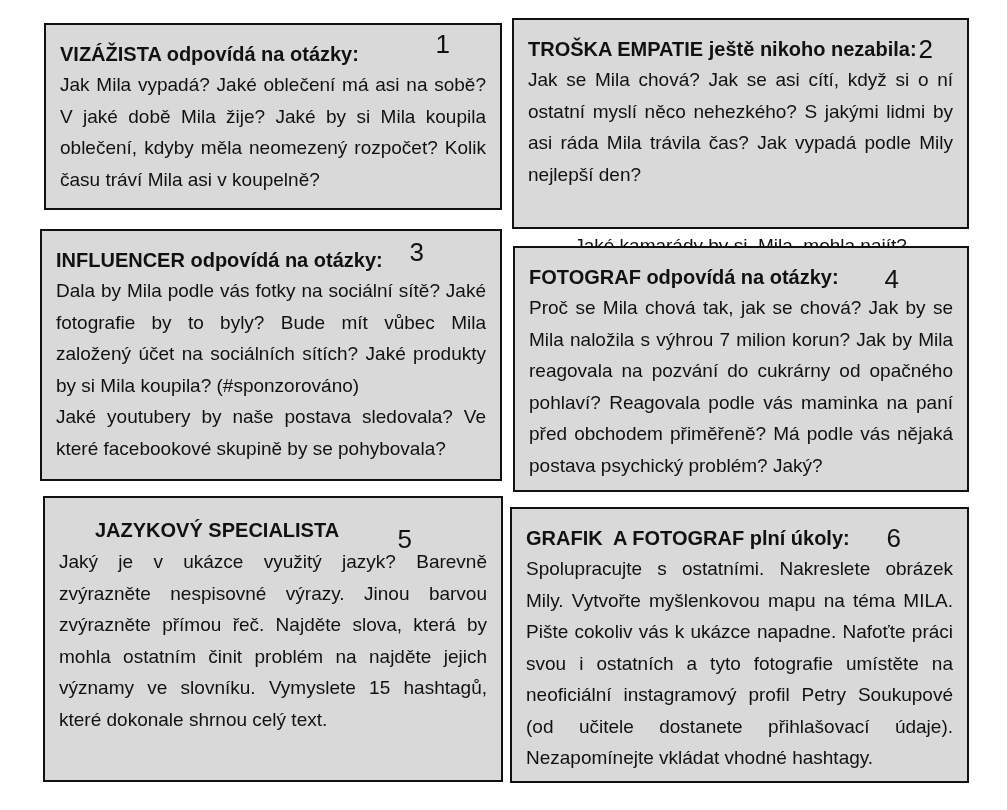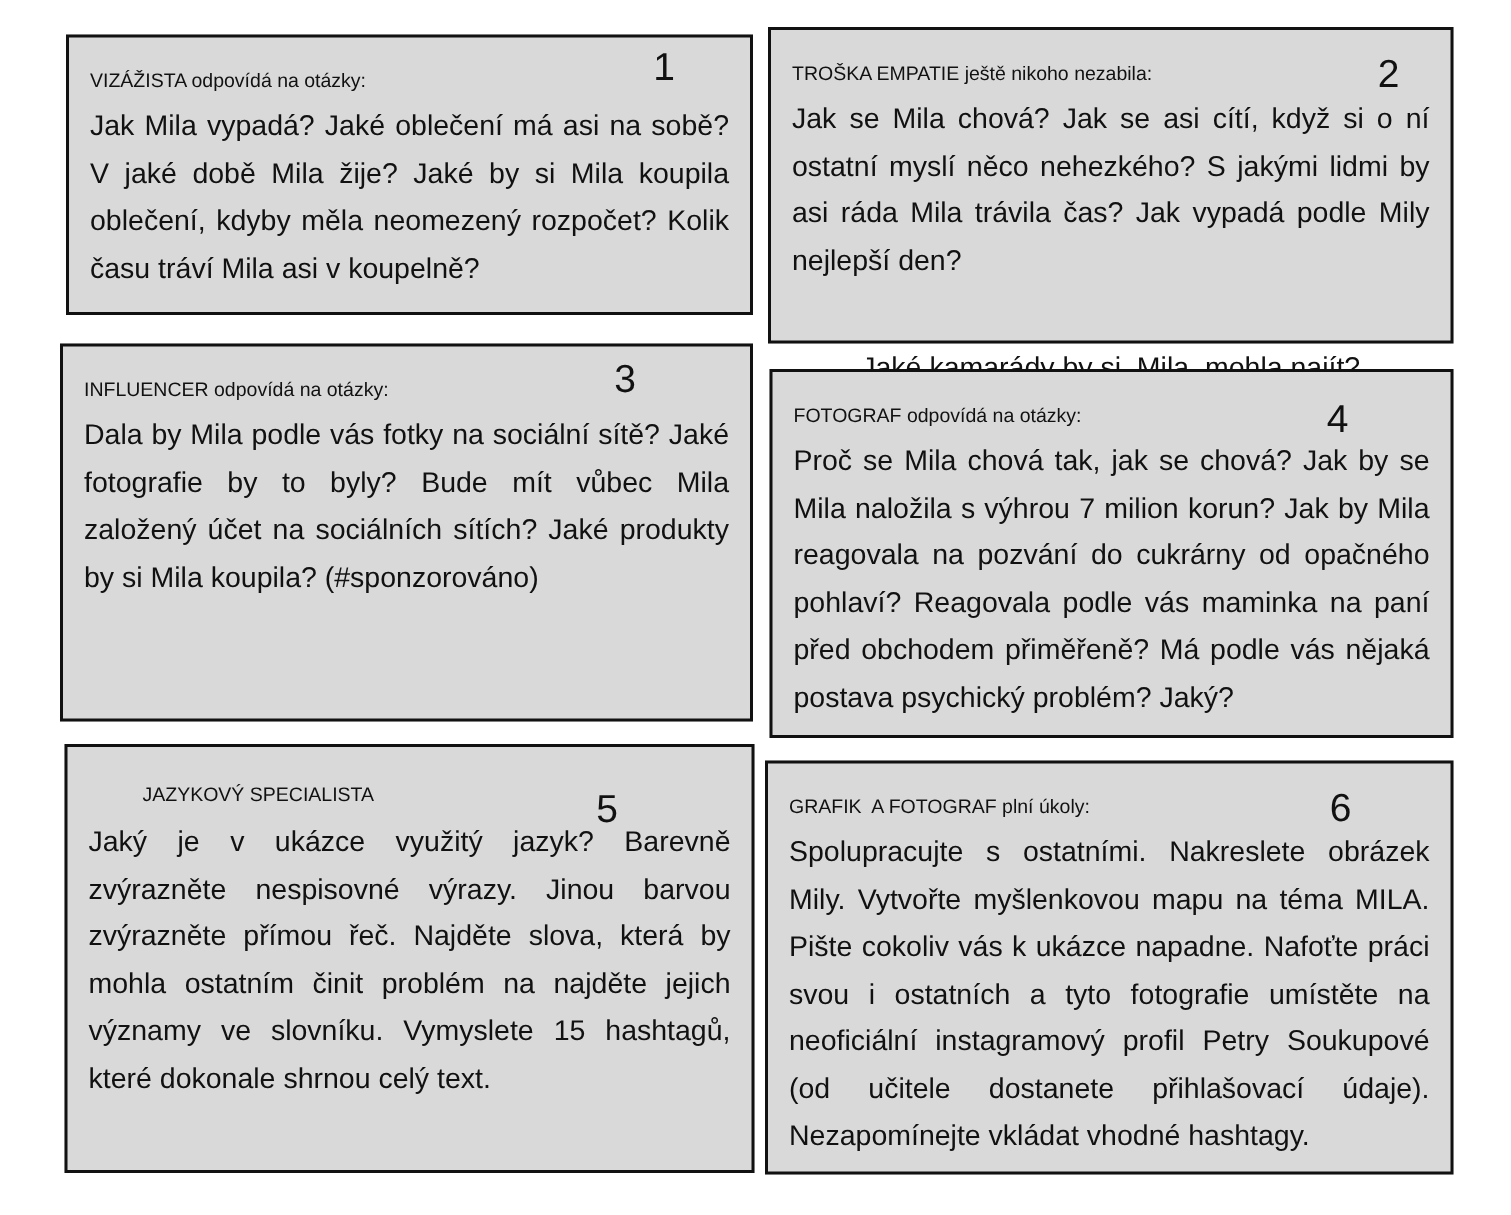--- a/index.html
+++ b/index.html
@@ -1,20 +1,20 @@
 <!DOCTYPE html>
 <html><head>
 <meta charset="utf-8">
 <style>
   html, body { margin:0; padding:0; background:#ffffff; }
   body { width:1007px; height:810px; position:relative; overflow:hidden;
          font-family:"Liberation Sans", "DejaVu Sans", sans-serif; color:#111; }
   .card { position:absolute; box-sizing:border-box; background:#d9d9d9;
           border:2px solid #111; padding:14px 14px 10px 14px; }
-  .title { font-weight:normal; font-size:13px; line-height:30px; margin:0; white-space:nowrap; }
+  .title { font-weight:bold; font-size:20px; line-height:30px; margin:0; white-space:nowrap; }
   .num { position:absolute; font-size:26px; line-height:26px; font-weight:normal; }
   .body { font-size:19px; line-height:31.5px; text-align:justify; margin:0; }
   .body p { margin:0; text-align:justify; }
   .body p.last-left { text-align:center;margin-top:40px; }
   #c1 { left:44px;  top:23px;  width:458px; height:187px; }
   #c2 { left:512px; top:18px;  width:457px; height:211px; }
   #c3 { left:40px;  top:229px; width:462px; height:252px; }
   #c4 { left:513px; top:246px; width:456px; height:246px; }
   #c5 { left:43px;  top:496px; width:460px; height:286px; }
   #c6 { left:510px; top:507px; width:459px; height:276px; }
@@ -46,20 +46,21 @@
     <p>Jak se Mila chová? Jak se asi cítí, když si o ní ostatní myslí něco nehezkého? S jakými lidmi by asi ráda Mila trávila čas? Jak vypadá podle Mily nejlepší den?</p>
     <p class="last-left" style="white-space:pre;">Jaké kamarády by si  Mila  mohla najít?</p>
   </div>
 </div>
 
 <div class="card" id="c3">
   <span class="num">3</span>
   <div class="title">INFLUENCER odpovídá na otázky:</div>
   <div class="body">
     <p>Dala by Mila podle vás fotky na sociální sítě? Jaké fotografie by to byly? Bude mít vůbec Mila založený účet na sociálních sítích? Jaké produkty by si Mila koupila? (#sponzorováno)</p>
+    <p>Jaké youtubery by naše postava sledovala? Ve které facebookové skupině by se pohybovala?</p>
   </div>
 </div>
 
 <div class="card" id="c4">
   <span class="num">4</span>
   <div class="title">FOTOGRAF odpovídá na otázky:</div>
   <div class="body">
     <p>Proč se Mila chová tak, jak se chová? Jak by se Mila naložila s výhrou 7 milion korun? Jak by Mila reagovala na pozvání do cukrárny od opačného pohlaví? Reagovala podle vás maminka na paní před obchodem přiměřeně? Má podle vás nějaká postava psychický problém? Jaký?</p>
   </div>
 </div>

